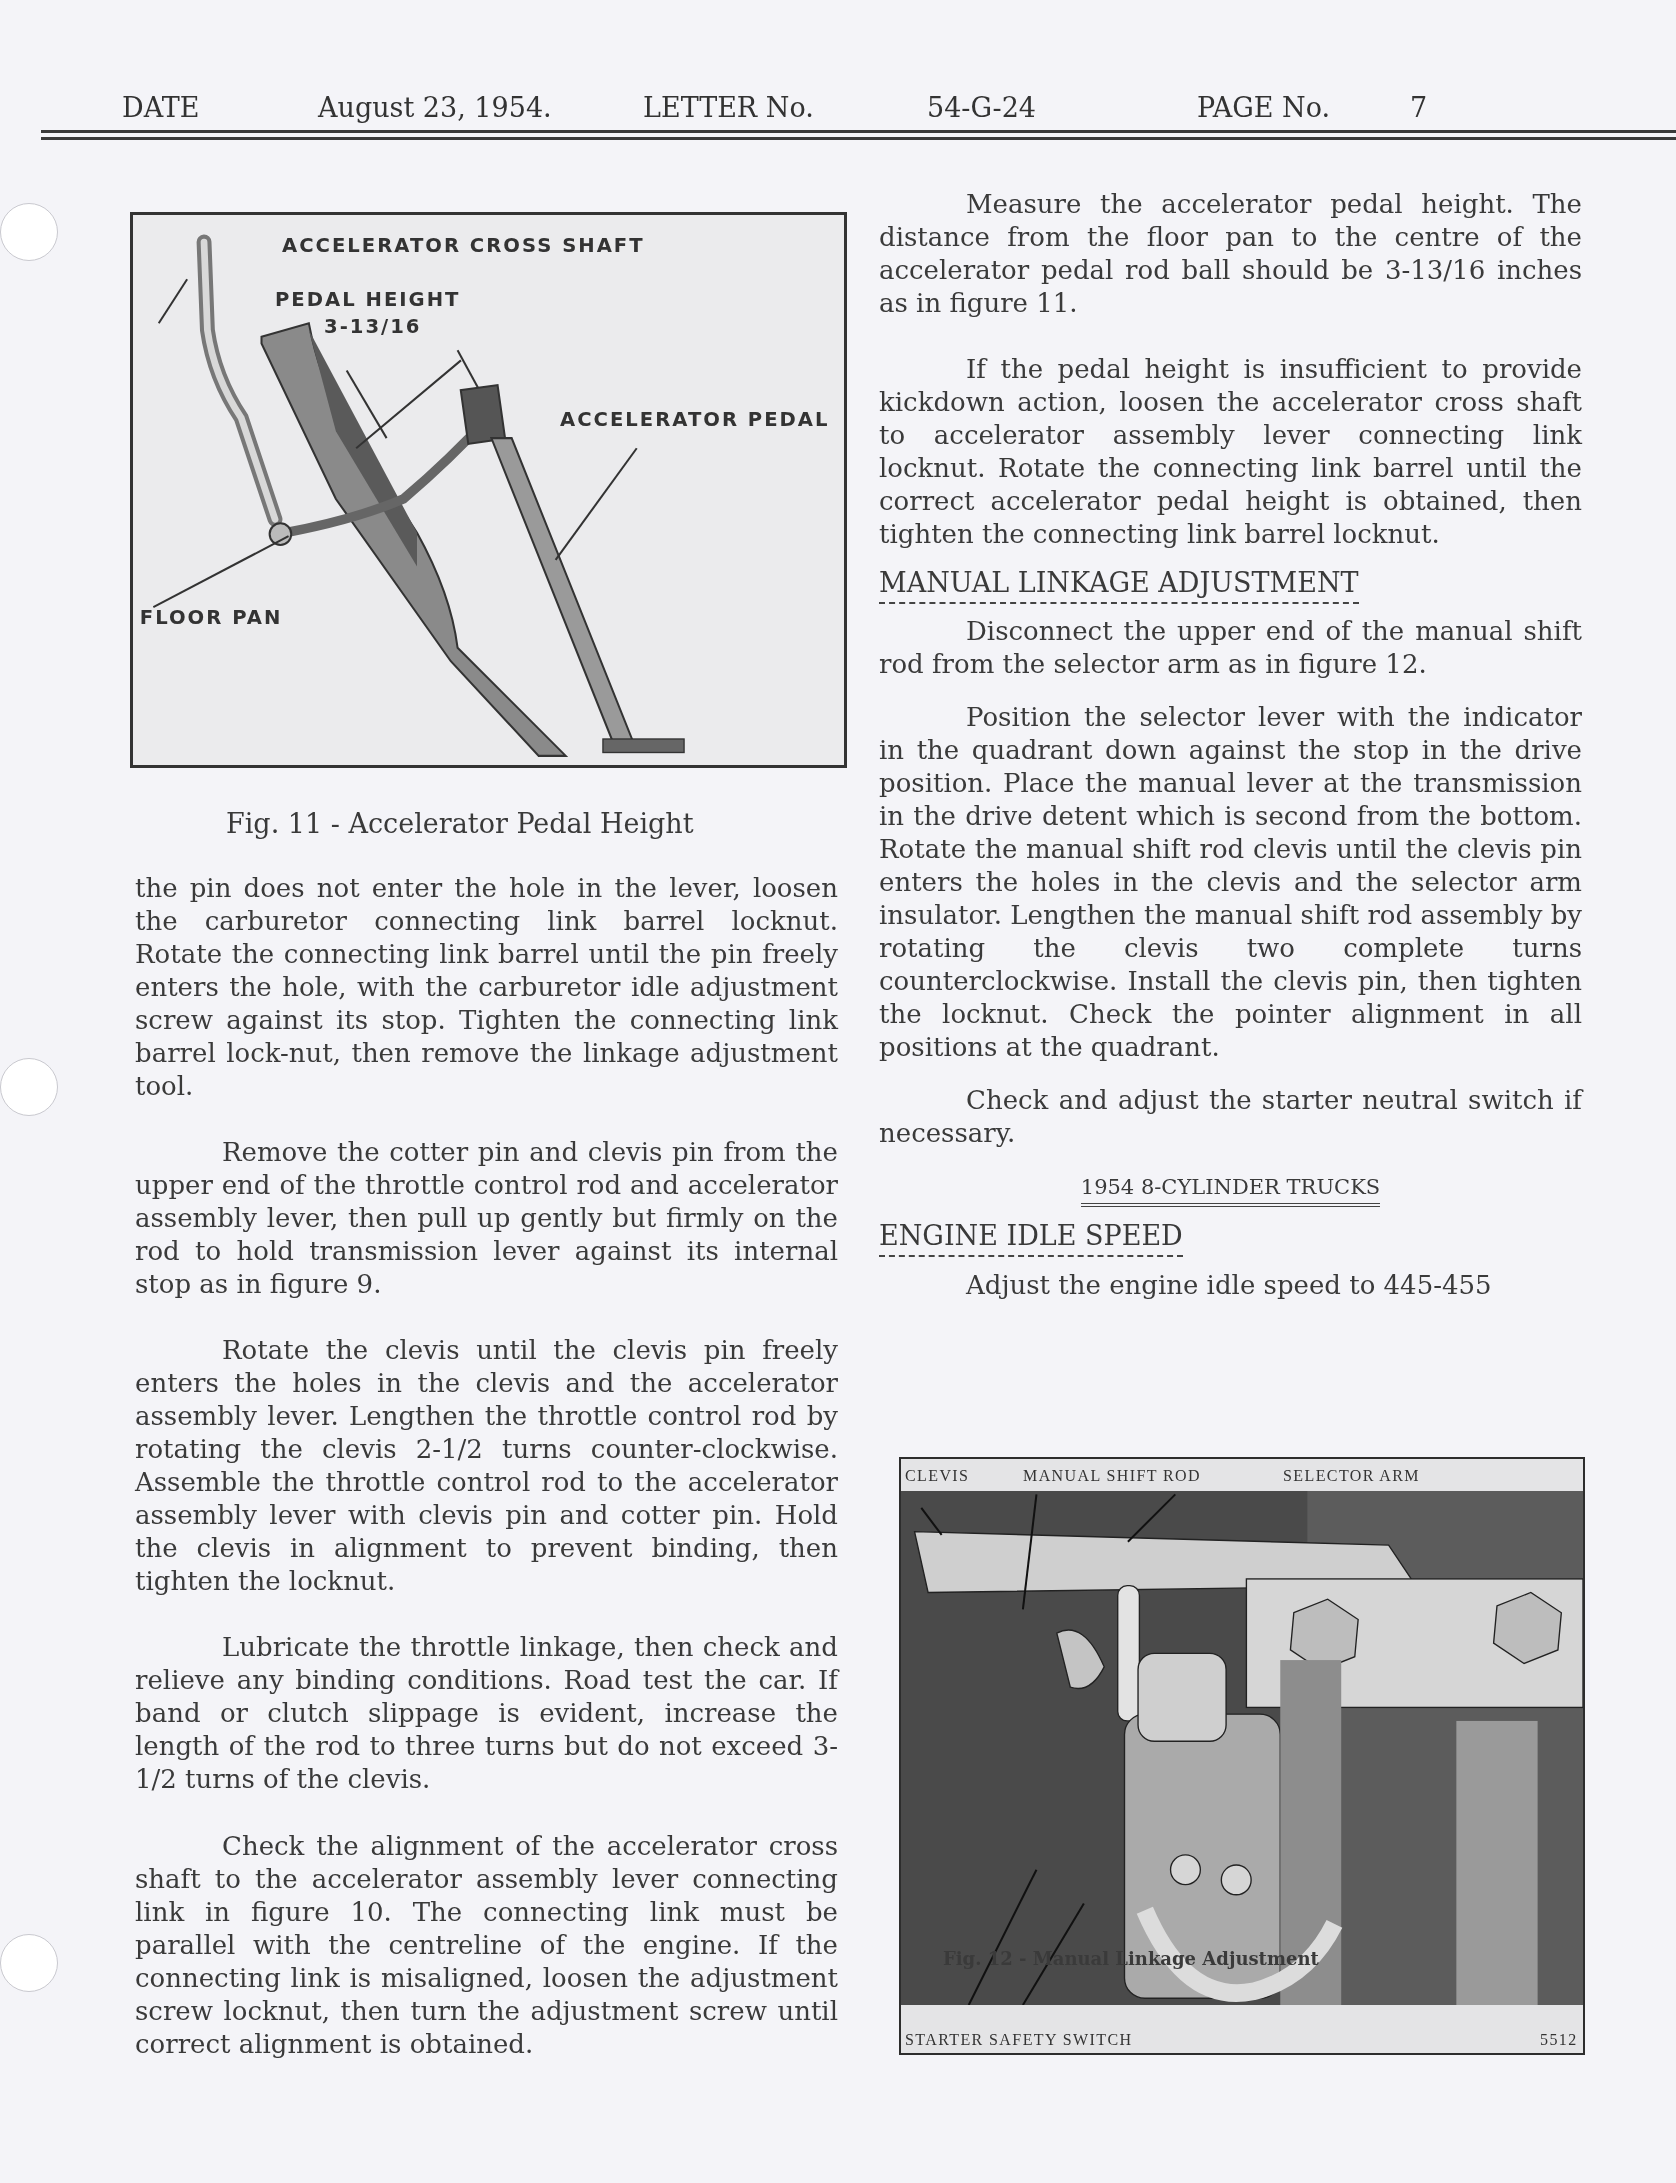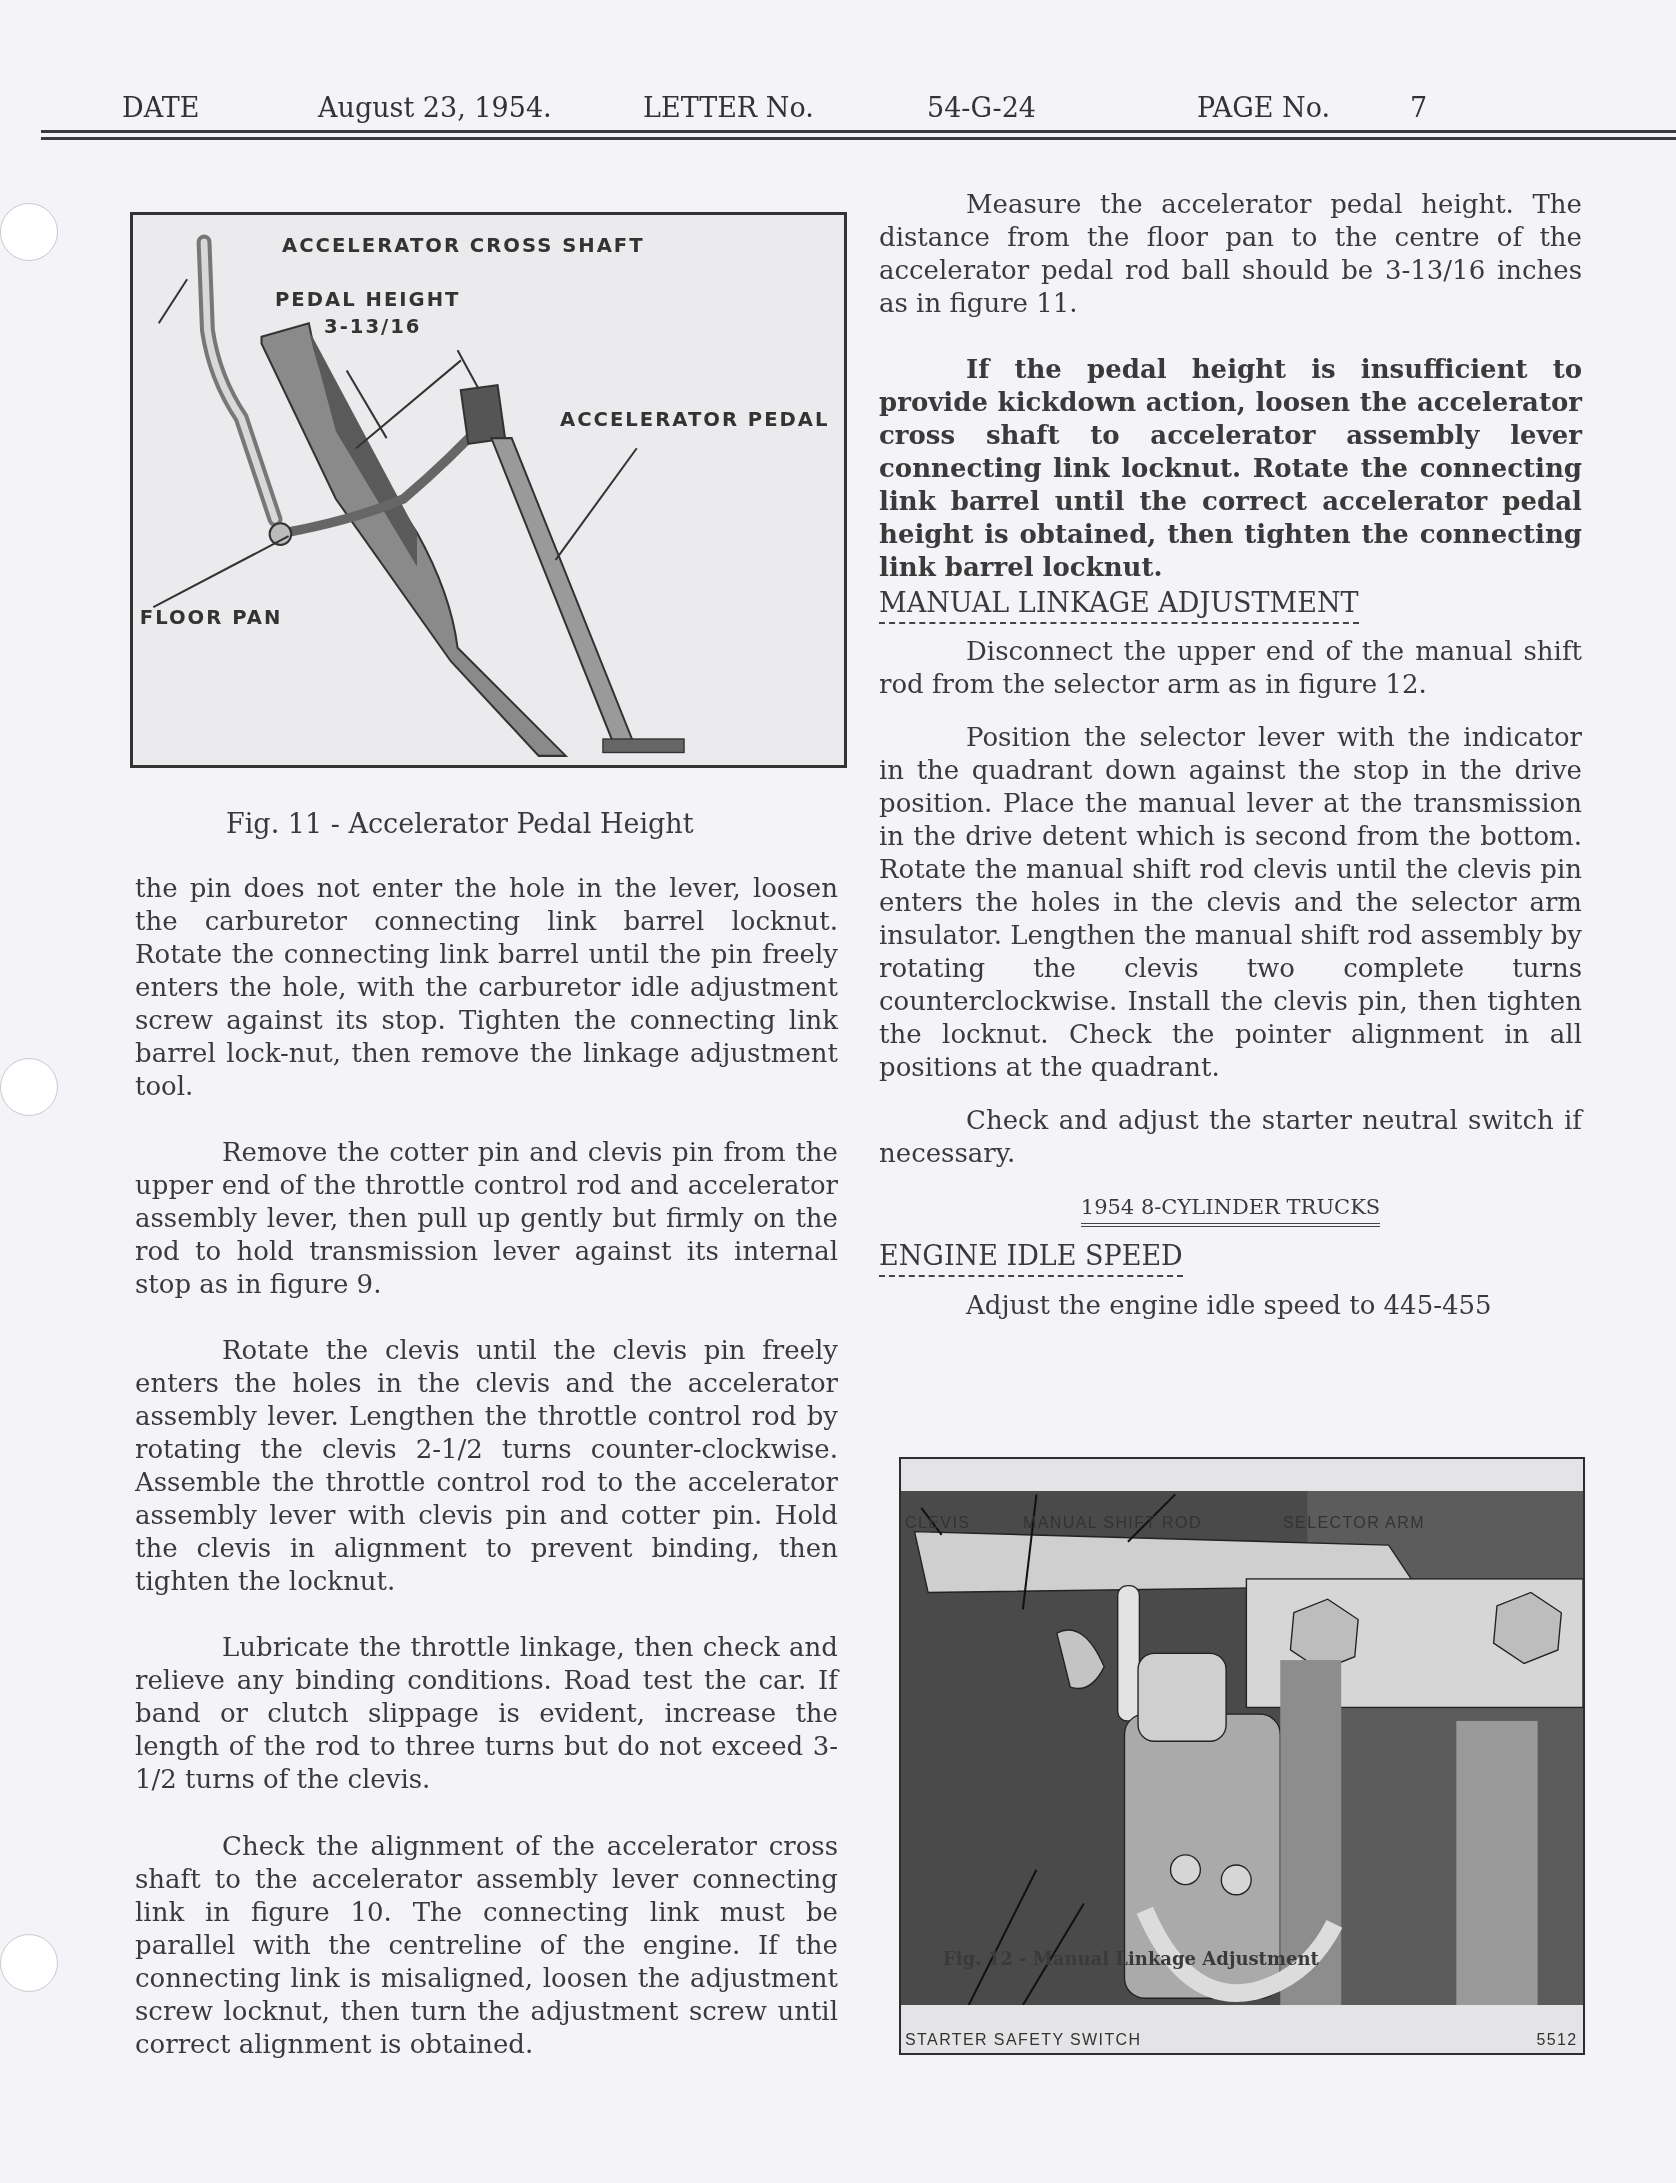--- a/index.html
+++ b/index.html
@@ -38,22 +38,22 @@
   .fig-caption { position: absolute; font-size: 27px; color: #3a3a3a; }
   .dashed-under { border-bottom: 2.7px dashed #444; padding-bottom: 4px; }
   .double-under { border-bottom: 4px double #444; padding-bottom: 4px; }
 
   .fig2 {
     position: absolute; left: 899px; top: 1457px; width: 686px; height: 598px;
     border: 2.7px solid #2d2d2d; box-sizing: border-box; background: #e4e4e6; overflow: hidden;
   }
   .fig2 .photo { position: absolute; left: 0; top: 32px; width: 100%; height: 514px; }
   .fig2 .lbl {
-    position: absolute; font-family: Liberation Sans, sans-serif; font-size: 16px;
-    letter-spacing: 1.4px; color: #333; margin-top: 47px;
+    position: absolute; font-family: Liberation Serif, serif; font-size: 16px;
+    letter-spacing: 1.4px; color: #333;
   }
 </style>
 </head>
 <body>
 
 <div class="punch" style="top:203px;"></div>
 <div class="punch" style="top:1058px;"></div>
 <div class="punch" style="top:1934px;"></div>
 
 <div class="header">
@@ -101,21 +101,21 @@
 <div class="col" style="left:135px;top:872px;width:703px;">
   <p>the pin does not enter the hole in the lever, loosen the carburetor connecting link barrel locknut. Rotate the connecting link barrel until the pin freely enters the hole, with the carburetor idle adjustment screw against its stop. Tighten the connecting link barrel lock-nut, then remove the linkage adjustment tool.</p>
   <p class="indent">Remove the cotter pin and clevis pin from the upper end of the throttle control rod and accelerator assembly lever, then pull up gently but firmly on the rod to hold transmission lever against its internal stop as in figure 9.</p>
   <p class="indent">Rotate the clevis until the clevis pin freely enters the holes in the clevis and the accelerator assembly lever. Lengthen the throttle control rod by rotating the clevis 2-1/2 turns counter-clockwise. Assemble the throttle control rod to the accelerator assembly lever with clevis pin and cotter pin. Hold the clevis in alignment to prevent binding, then tighten the locknut.</p>
   <p class="indent">Lubricate the throttle linkage, then check and relieve any binding conditions. Road test the car. If band or clutch slippage is evident, increase the length of the rod to three turns but do not exceed 3-1/2 turns of the clevis.</p>
   <p class="indent" style="margin-top:34px;">Check the alignment of the accelerator cross shaft to the accelerator assembly lever connecting link in figure 10. The connecting link must be parallel with the centreline of the engine. If the connecting link is misaligned, loosen the adjustment screw locknut, then turn the adjustment screw until correct alignment is obtained.</p>
 </div>
 
 <div class="col" style="left:879px;top:188px;width:703px;">
   <p class="indent">Measure the accelerator pedal height. The distance from the floor pan to the centre of the accelerator pedal rod ball should be 3-13/16 inches as in figure 11.</p>
-  <p class="indent" style="margin-bottom:2px;font-weight:bold;">If the pedal height is insufficient to provide kickdown action, loosen the accelerator cross shaft to accelerator assembly lever connecting link locknut. Rotate the connecting link barrel until the correct accelerator pedal height is obtained, then tighten the connecting link barrel locknut.</p>
+  <p class="indent" style="margin-bottom:15px;">If the pedal height is insufficient to provide kickdown action, loosen the accelerator cross shaft to accelerator assembly lever connecting link locknut. Rotate the connecting link barrel until the correct accelerator pedal height is obtained, then tighten the connecting link barrel locknut.</p>
   <div style="margin-bottom:15px;">
     <span class="dashed-under" style="font-size:27px;">MANUAL LINKAGE ADJUSTMENT</span>
   </div>
   <p class="indent" style="margin-bottom:20px;">Disconnect the upper end of the manual shift rod from the selector arm as in figure 12.</p>
   <p class="indent" style="margin-bottom:20px;">Position the selector lever with the indicator in the quadrant down against the stop in the drive position. Place the manual lever at the transmission in the drive detent which is second from the bottom. Rotate the manual shift rod clevis until the clevis pin enters the holes in the clevis and the selector arm insulator. Lengthen the manual shift rod assembly by rotating the clevis two complete turns counterclockwise. Install the clevis pin, then tighten the locknut. Check the pointer alignment in all positions at the quadrant.</p>
   <p class="indent" style="margin-bottom:19px;">Check and adjust the starter neutral switch if necessary.</p>
   <div style="text-align:center;margin-bottom:15px;">
     <span class="double-under" style="font-size:21px;">1954 8-CYLINDER TRUCKS</span>
   </div>
   <div style="margin-bottom:16px;">

